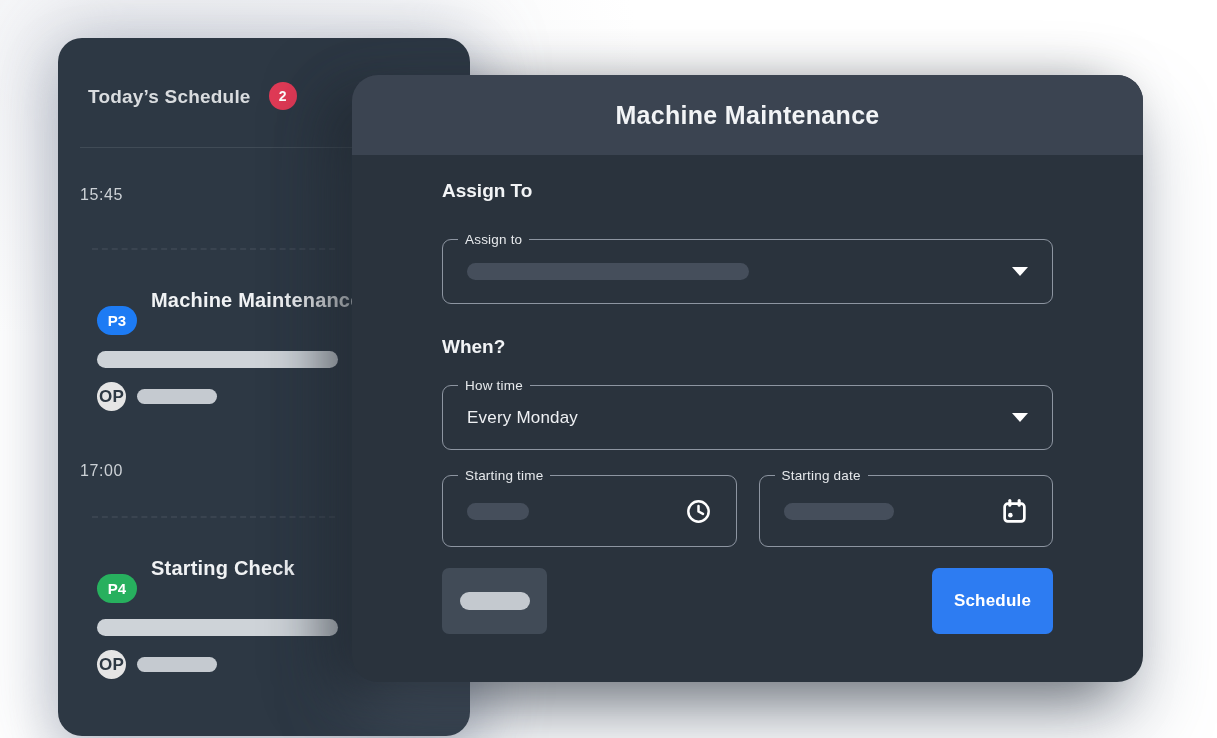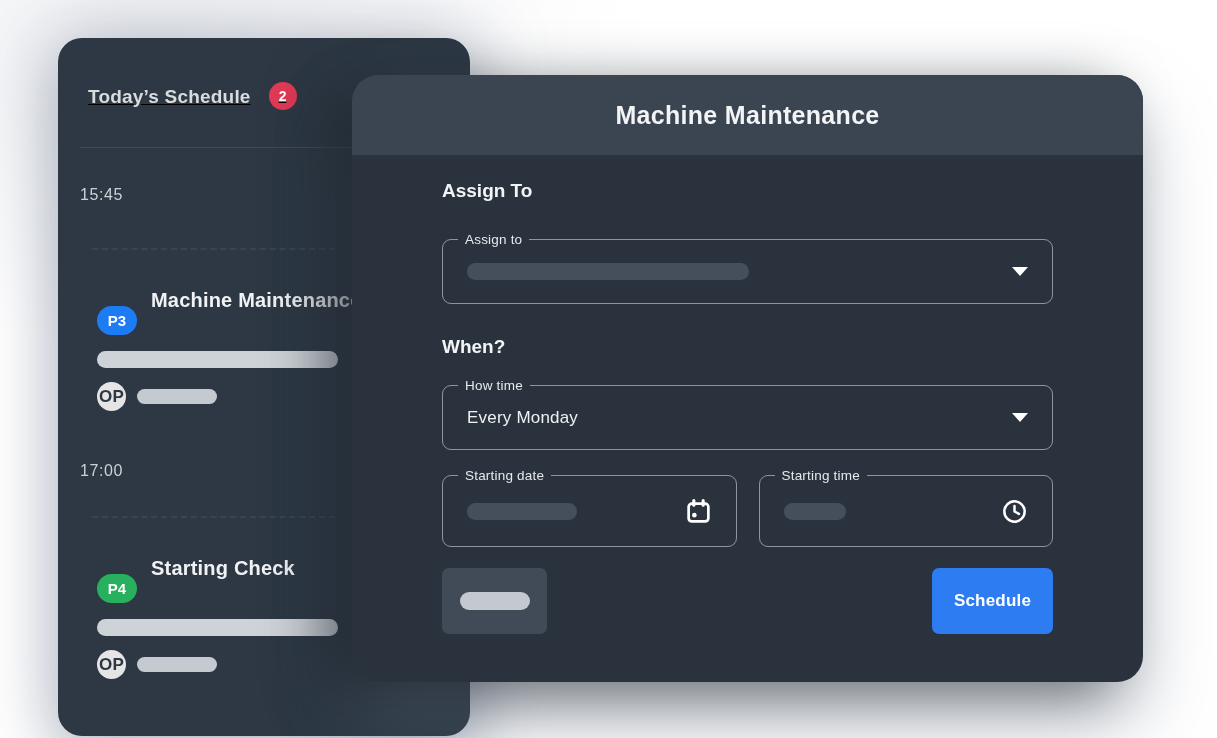--- a/index.html
+++ b/index.html
@@ -9,21 +9,21 @@
   }
   .stage{position:relative;width:1217px;height:738px;
     background:radial-gradient(900px 520px at 12% 8%, #f0f1f4 0%, rgba(255,255,255,0) 55%);}
 
   
   .schedule-card{
     position:absolute;left:58px;top:38px;width:412px;height:698px;
     background:#2d3844;border-radius:24px;overflow:hidden;
     box-shadow:0 0 70px 8px rgba(125,136,156,.40), 0 26px 55px rgba(125,136,156,.35);
   }
-  .sc-header{display:flex;align-items:center;gap:18px;padding:44px 30px 0 30px;text-decoration:underline;}
+  .sc-header{display:flex;align-items:center;gap:18px;padding:44px 30px 0 30px;}
   .sc-title{font-size:19px;font-weight:bold;color:#d9dcdf;letter-spacing:.2px;line-height:23px;}
   .sc-badge{width:28px;height:28px;border-radius:50%;background:#e03a56;color:#fff;
     font-size:14px;font-weight:bold;display:flex;align-items:center;justify-content:center;}
   .sc-divider{height:1px;background:#404b56;margin:37px 0 0 22px;}
   .time-label{font-size:16px;color:#ccd1d6;margin:37px 0 0 22px;letter-spacing:.6px;line-height:19px;}
   .time-label.second{margin-top:50px;}
   .dashed-divider{border:none;border-top:2px dashed #3a4450;margin:44px 135px 0 34px;height:0;}
   .dashed-divider.second{margin-top:36px;}
   .event-title-row{display:flex;align-items:center;gap:14px;margin:15px 0 0 39px;white-space:nowrap;}
   .pill{min-width:40px;height:29px;border-radius:14.5px;color:#fff;font-size:15px;font-weight:bold;
@@ -123,38 +123,38 @@
 
       <h3 class="section-heading when-heading">When?</h3>
       <div class="field howoften-field">
         <span class="field-label">How time</span>
         <span class="field-value">Every Monday</span>
         <span class="caret"></span>
       </div>
 
       <div class="field-row">
         <div class="field half-field">
+          <span class="field-label">Starting time</span>
+          <span class="skeleton time-skeleton"></span>
+          <span class="icon-right">
+            <svg width="27" height="27" viewBox="0 0 26 26">
+              <circle cx="13" cy="13" r="9.8" fill="none" stroke="#ffffff" stroke-width="2.4"></circle>
+              <path d="M13 7.6 L13 13 L17.3 15.3" fill="none" stroke="#ffffff" stroke-width="2.4" stroke-linecap="round" stroke-linejoin="round"></path>
+            </svg>
+          </span>
+        </div>
+        <div class="field half-field">
           <span class="field-label">Starting date</span>
           <span class="skeleton date-skeleton"></span>
           <span class="icon-right">
             <svg width="27" height="27" viewBox="0 0 26 26">
               <rect x="3.5" y="5.5" width="19" height="17" rx="3" fill="none" stroke="#ffffff" stroke-width="2.6"></rect>
               <line x1="8.5" y1="2.5" x2="8.5" y2="7" stroke="#ffffff" stroke-width="3" stroke-linecap="round"></line>
               <line x1="17.5" y1="2.5" x2="17.5" y2="7" stroke="#ffffff" stroke-width="3" stroke-linecap="round"></line>
               <circle cx="9" cy="16.5" r="2.2" fill="#ffffff"></circle>
-            </svg>
-          </span>
-        </div>
-        <div class="field half-field">
-          <span class="field-label">Starting time</span>
-          <span class="skeleton time-skeleton"></span>
-          <span class="icon-right">
-            <svg width="27" height="27" viewBox="0 0 26 26">
-              <circle cx="13" cy="13" r="9.8" fill="none" stroke="#ffffff" stroke-width="2.4"></circle>
-              <path d="M13 7.6 L13 13 L17.3 15.3" fill="none" stroke="#ffffff" stroke-width="2.4" stroke-linecap="round" stroke-linejoin="round"></path>
             </svg>
           </span>
         </div>
       </div>
 
       <div class="actions">
         <button class="ghost-button">
           <span class="ghost-bar"></span>
         </button>
         <button class="schedule-button">Schedule</button>

